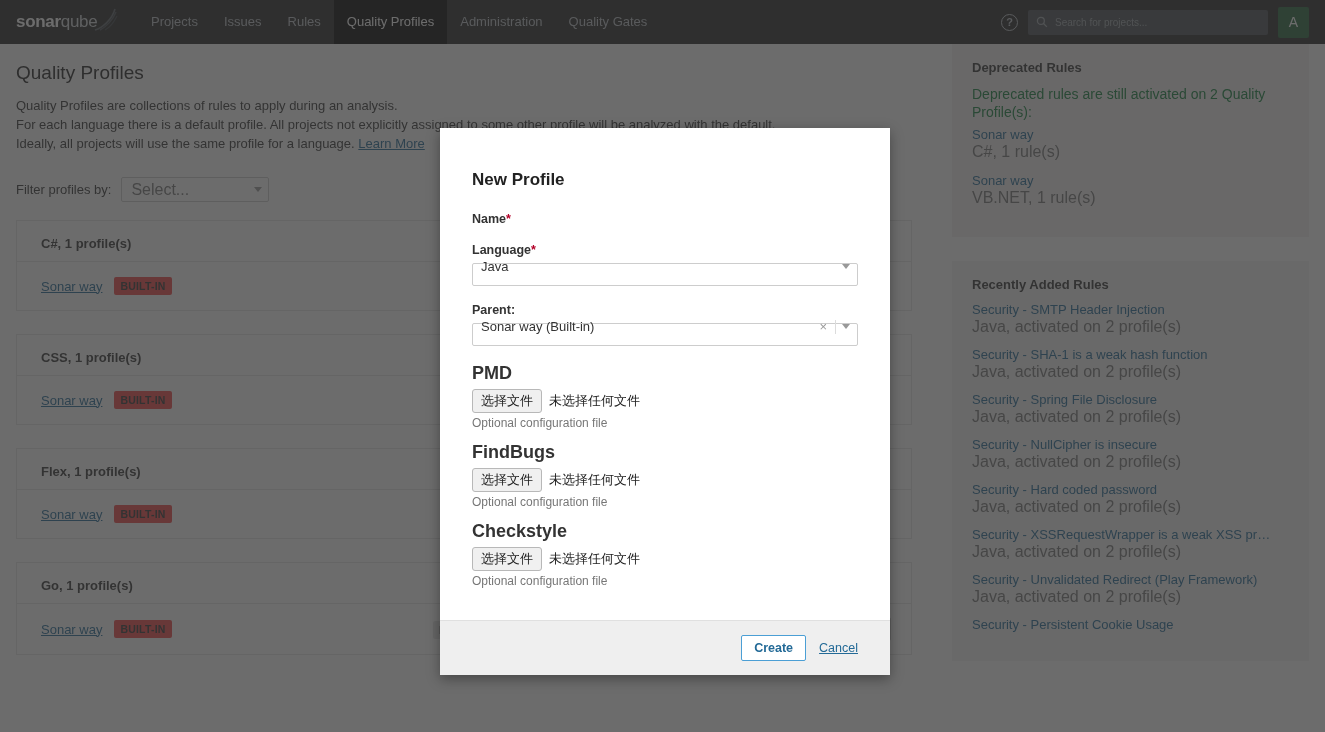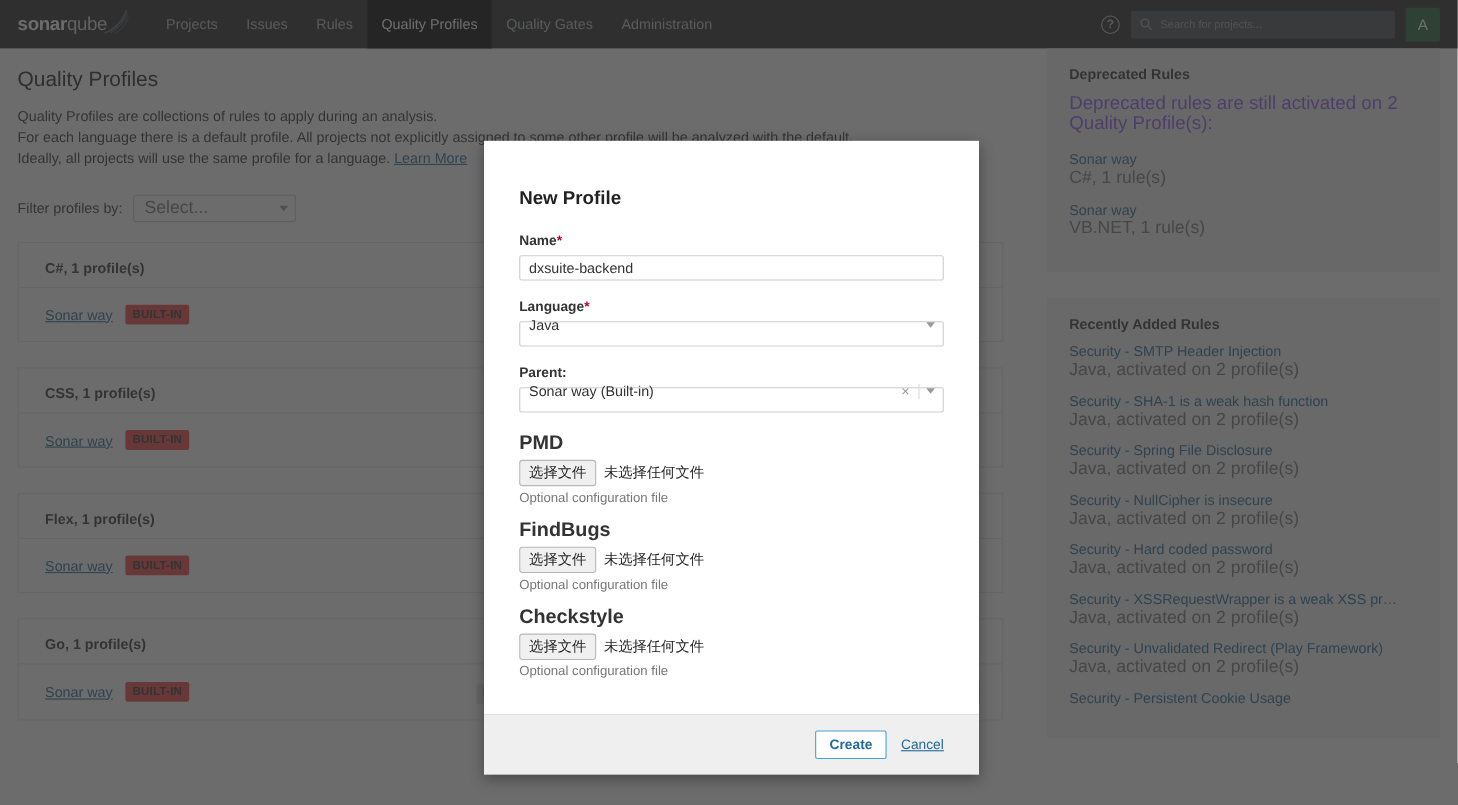--- a/index.html
+++ b/index.html
@@ -131,21 +131,21 @@
   }
   .gear-caret { width: 0; height: 0;
     border-left: 3.5px solid transparent; border-right: 3.5px solid transparent;
     border-top: 4.5px solid #555; }
 
   
   .side { position: absolute; left: 952px; top: 0; width: 357px; }
   .side-panel { background: #f3f3f3; padding: 16px 20px 18px 20px; margin-bottom: 24px; }
   .side-panel.deprecated { background: #f4f1f1; }
   .side-title { font-size: 13px; font-weight: bold; color: #333; margin-bottom: 10px; }
-  .side-text { font-size: 17px; line-height: 18px; color: #8b5cf6; margin-bottom: 16px; }
+  .side-text { font-size: 14px; line-height: 18px; color: #15803d; margin-bottom: 6px; }
   .side-item { margin-bottom: 12px; }
   .side-item a { color: #236a97; text-decoration: none; font-size: 13px; display: block; }
   .side-sub { color: #777; font-size: 16px; margin-top: 1px; }
   .rule-item { margin-bottom: 11px; }
   .rule-item a {
     color: #236a97; text-decoration: none; font-size: 13px;
     display: block; white-space: nowrap; overflow: hidden; text-overflow: ellipsis;
   }
 
   
@@ -218,22 +218,22 @@
         <path d="M3 22 C10 20 20 12 23 1" stroke="#5a6067" stroke-width="1.6" fill="none"></path>
         <path d="M8 22 C14 19 21 12 24 4" stroke="#4a5057" stroke-width="1.4" fill="none"></path>
         <path d="M13 22 C17 20 22 14 25 8" stroke="#3e444a" stroke-width="1.2" fill="none"></path>
       </svg>
     </div>
     <div class="nav-links">
       <a class="nav-link">Projects</a>
       <a class="nav-link">Issues</a>
       <a class="nav-link">Rules</a>
       <a class="nav-link active">Quality Profiles</a>
+      <a class="nav-link">Administration</a>
       <a class="nav-link">Quality Gates</a>
-      <a class="nav-link">Administration</a>
     </div>
     <div class="nav-right">
       <div class="help-icon">?</div>
       <div class="search-box">
         <svg width="12" height="12" viewBox="0 0 16 16">
           <circle cx="6.5" cy="6.5" r="4.6" stroke="#9ba1a7" stroke-width="1.7" fill="none"></circle>
           <line x1="10" y1="10" x2="14.5" y2="14.5" stroke="#9ba1a7" stroke-width="1.7"></line>
         </svg>
         <span class="search-ph">Search for projects...</span>
       </div>
@@ -388,21 +388,20 @@
 <div id="overlay"></div>
 
 <div id="modal">
   <div class="modal-body">
     <h2 class="modal-title">New Profile</h2>
 
     <div class="field">
       <label class="field-label">
         <span>Name</span><span class="req">*</span>
       </label>
-      <input class="text-input" type="text" value="dxsuite-backend" style="">
     </div>
 
     <div class="field">
       <label class="field-label">
         <span>Language</span><span class="req">*</span>
       </label>
       <div class="m-select">
         <span class="sel-val">Java</span>
         <span class="caret"></span>
       </div>

